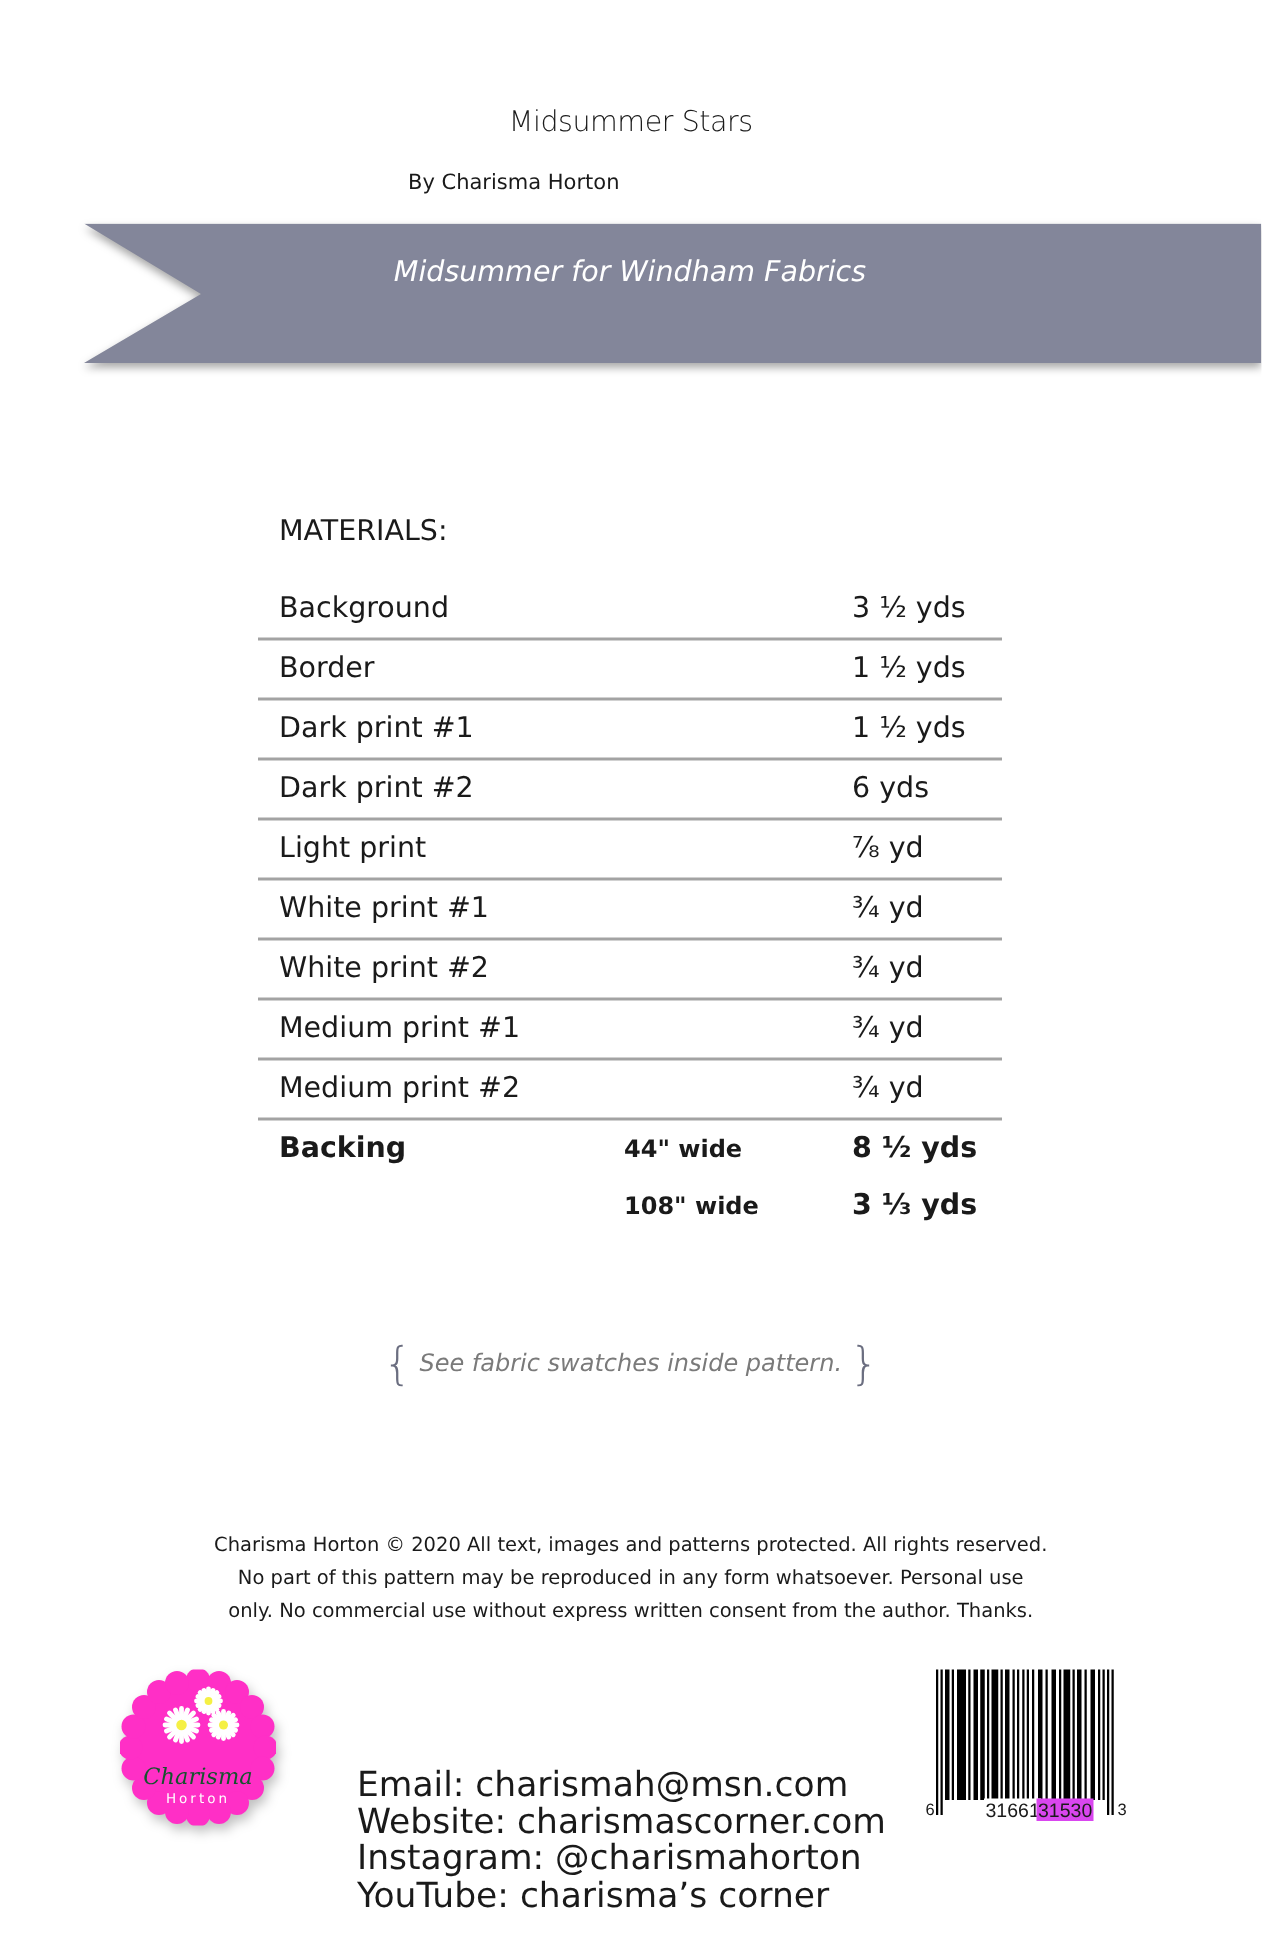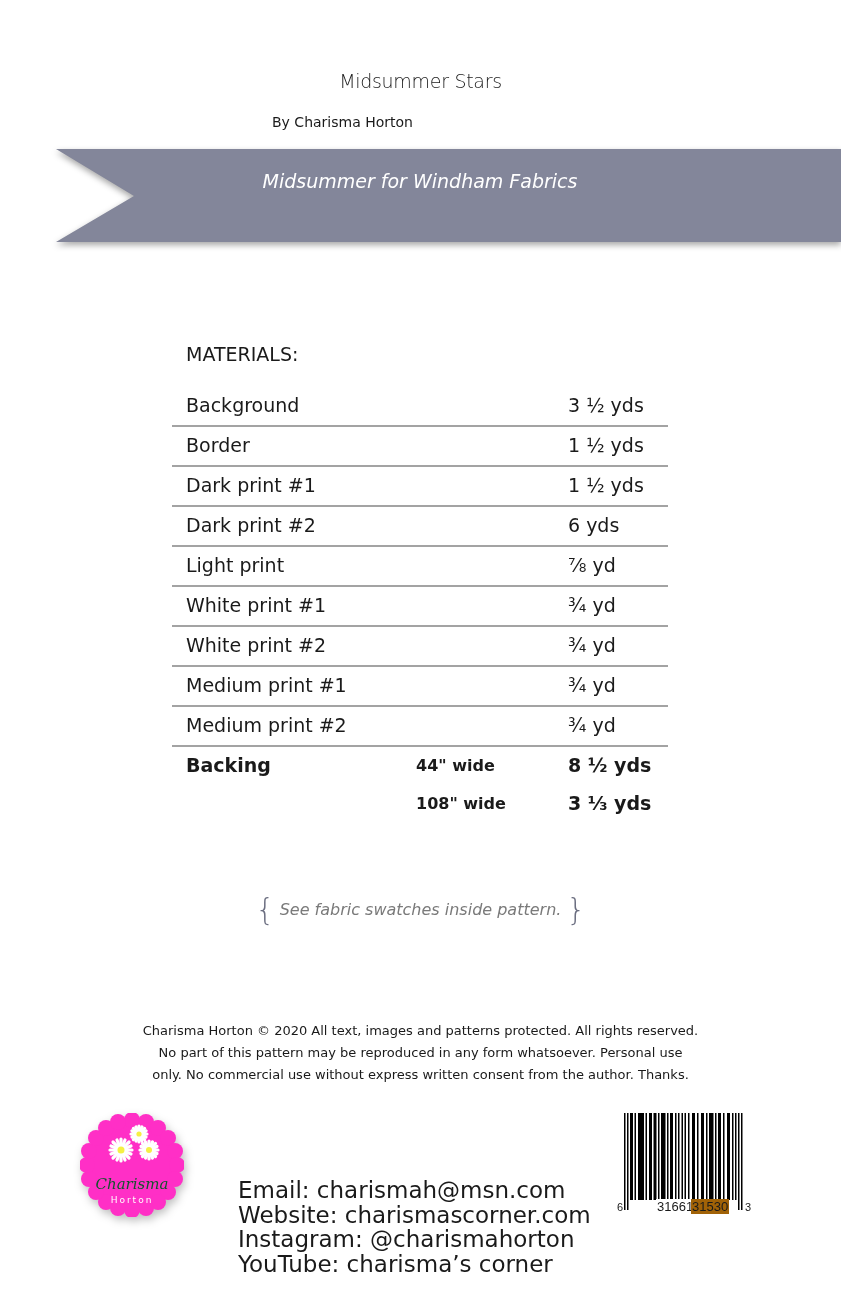--- a/index.html
+++ b/index.html
@@ -211,15 +211,15 @@
       <rect x="106" y="3" width="1.5" height="87"></rect>
         <rect x="110" y="3" width="3" height="87"></rect>
       <rect x="115" y="3" width="1.5" height="87"></rect>
         <rect x="118" y="3" width="1.5" height="87"></rect>
       <rect x="121" y="3" width="1.5" height="97"></rect>
         <rect x="124" y="3" width="1.5" height="97"></rect>
     </g>
   </svg>
   <span class="abs" style="left:0;top:91px;font-size:11px;font-family:'Liberation Sans',sans-serif;">6</span>
   <span class="abs" style="left:18px;top:89px;font-size:13px;font-family:'Liberation Sans',sans-serif;background:#fff;padding:0 1px;margin-left:21px;">31661</span>
-  <span class="abs" style="left:74px;top:89px;font-size:13px;font-family:'Liberation Sans',sans-serif;background:#a16207;padding:0 1px;">31530</span>
+  <span class="abs" style="left:74px;top:89px;font-size:13px;font-family:'Liberation Sans',sans-serif;background:#d946ef;padding:0 1px;">31530</span>
   <span class="abs" style="left:128px;top:91px;font-size:11px;font-family:'Liberation Sans',sans-serif;">3</span>
 </div>
 
 </body></html>

